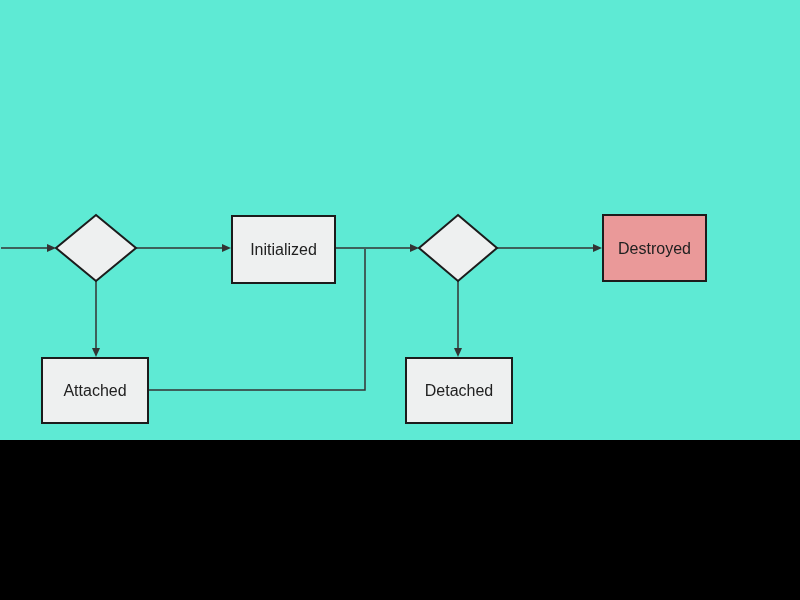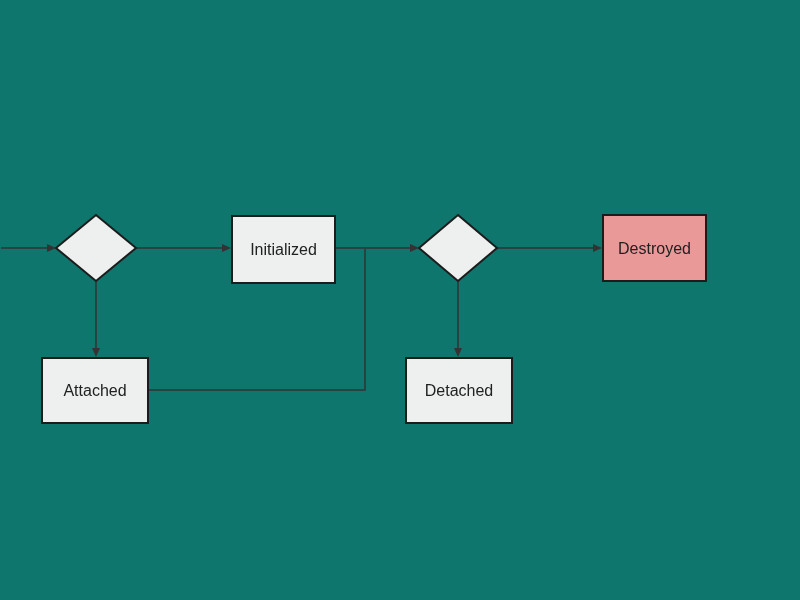--- a/index.html
+++ b/index.html
@@ -3,22 +3,22 @@
 <meta charset="utf-8">
 <style>
   html, body {
     margin: 0;
     padding: 0;
     background: #000000;
   }
   .stage {
     position: relative;
     width: 800px;
-    height: 600px;
-    background: #0f766e;
+    height: 440px;
+    background: #5eead4;
     overflow: hidden;
   }
   svg {
     display: block;
   }
   .edge {
     fill: none;
     stroke-width: 1.5;
   }
   .shape {

